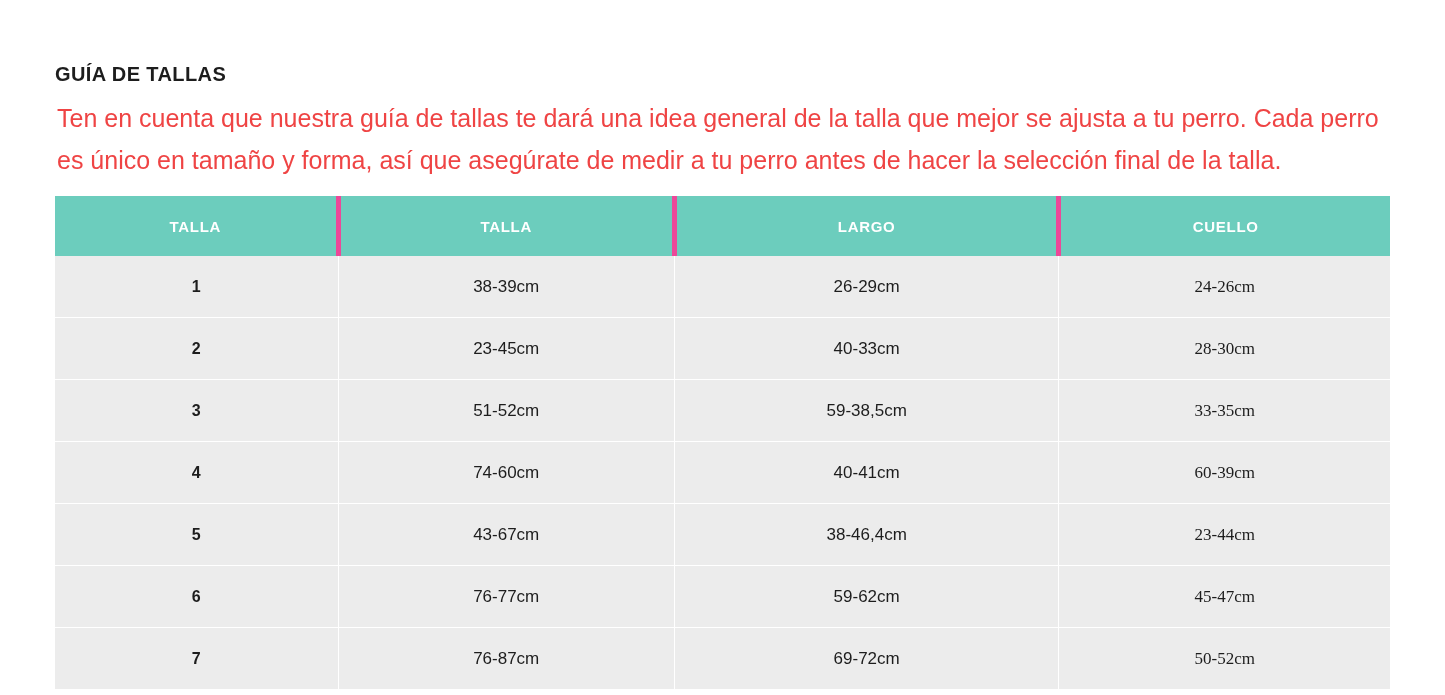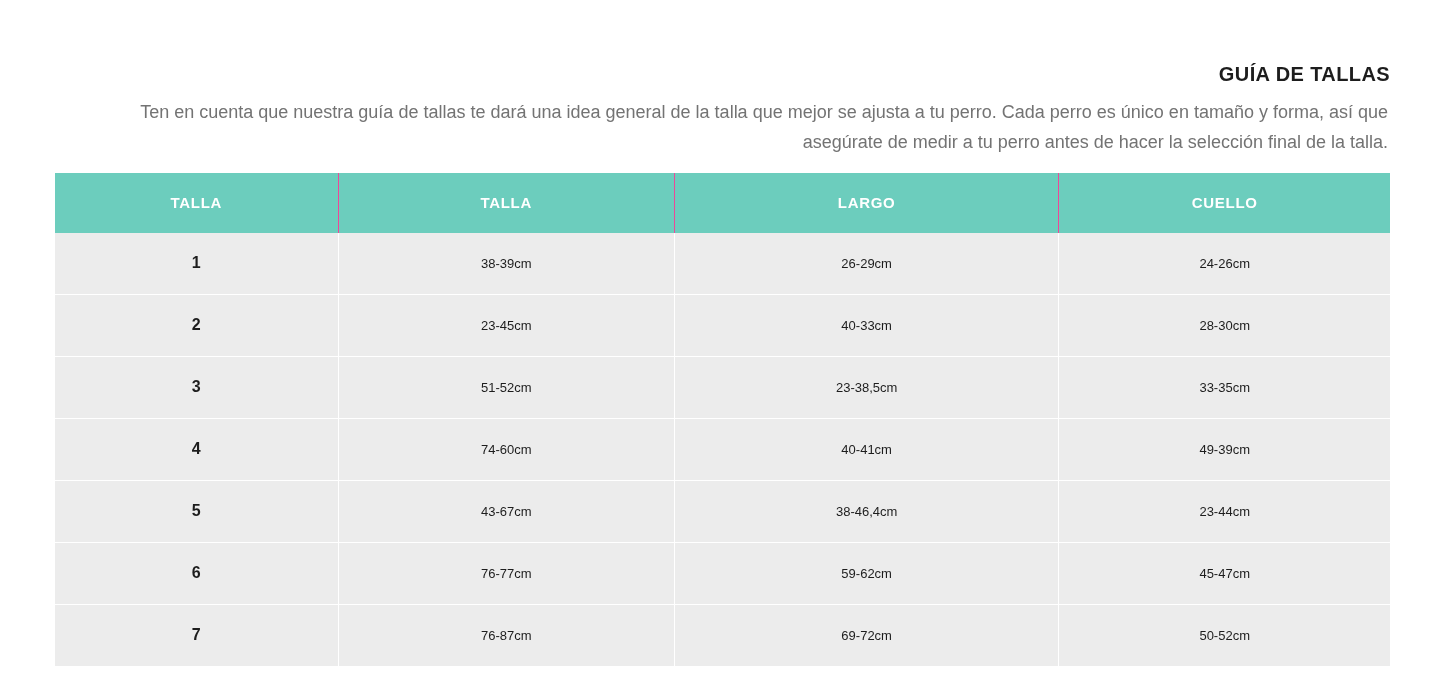--- a/index.html
+++ b/index.html
@@ -18,72 +18,73 @@
   .page {
     width: 1445px;
     height: 695px;
     box-sizing: border-box;
     position: relative;
   }
   .content {
     padding: 0 55px;
   }
   .title {
-    text-align: right;
+    text-align: left;
     font-size: 20px;
     font-weight: bold;
     letter-spacing: 0.4px;
     color: #1d1d1d;
     margin-top: 62px;
     line-height: 1.2;
   }
   .intro {
-    text-align: right;
-    font-size: 18px;
+    text-align: left;
+    font-size: 25px;
     line-height: 1.66;
-    color: #737373;
+    color: #ef4444;
     margin-top: 12px;
     padding: 0 2px;
   }
   table.size-table {
     width: 100%;
     border-collapse: collapse;
     margin-top: 15px;
     table-layout: fixed;
   }
   table.size-table thead th {
     background: #6ccdbd;
     color: #ffffff;
     font-size: 15px;
     font-weight: bold;
     letter-spacing: 0.7px;
     height: 58px;
     text-align: center;
-    border-right: 1px solid #ec4899;
+    border-right: 5px solid #ec4899;
     border-left: 1px solid #ffffff;
     vertical-align: middle;
   }
   table.size-table thead th:first-child {
     border-left: none;
   }
   table.size-table thead th:last-child {
     border-right: none;
   }
   table.size-table tbody td {
     background: #ececec;
     height: 59px;
     text-align: center;
-    font-size: 13px;
+    font-size: 17px;
     color: #1d1d1d;
     border-bottom: 1px solid #ffffff;
     border-right: 1px solid #ffffff;
     vertical-align: middle;
   }
   table.size-table tbody td:last-child {
     border-right: none;
+    font-family: Liberation Serif, serif;
   }
   table.size-table tbody tr:last-child td {
     border-bottom: none;
   }
   table.size-table tbody td.size-col {
     font-weight: bold;
     font-size: 16px;
   }
   
   col.c1 { width: 21.2%; }
@@ -125,28 +126,28 @@
         </tr>
         <tr>
           <td class="size-col">2</td>
           <td>23-45cm</td>
           <td>40-33cm</td>
           <td>28-30cm</td>
         </tr>
         <tr>
           <td class="size-col">3</td>
           <td>51-52cm</td>
-          <td>23-38,5cm</td>
+          <td>59-38,5cm</td>
           <td>33-35cm</td>
         </tr>
         <tr>
           <td class="size-col">4</td>
           <td>74-60cm</td>
           <td>40-41cm</td>
-          <td>49-39cm</td>
+          <td>60-39cm</td>
         </tr>
         <tr>
           <td class="size-col">5</td>
           <td>43-67cm</td>
           <td>38-46,4cm</td>
           <td>23-44cm</td>
         </tr>
         <tr>
           <td class="size-col">6</td>
           <td>76-77cm</td>

